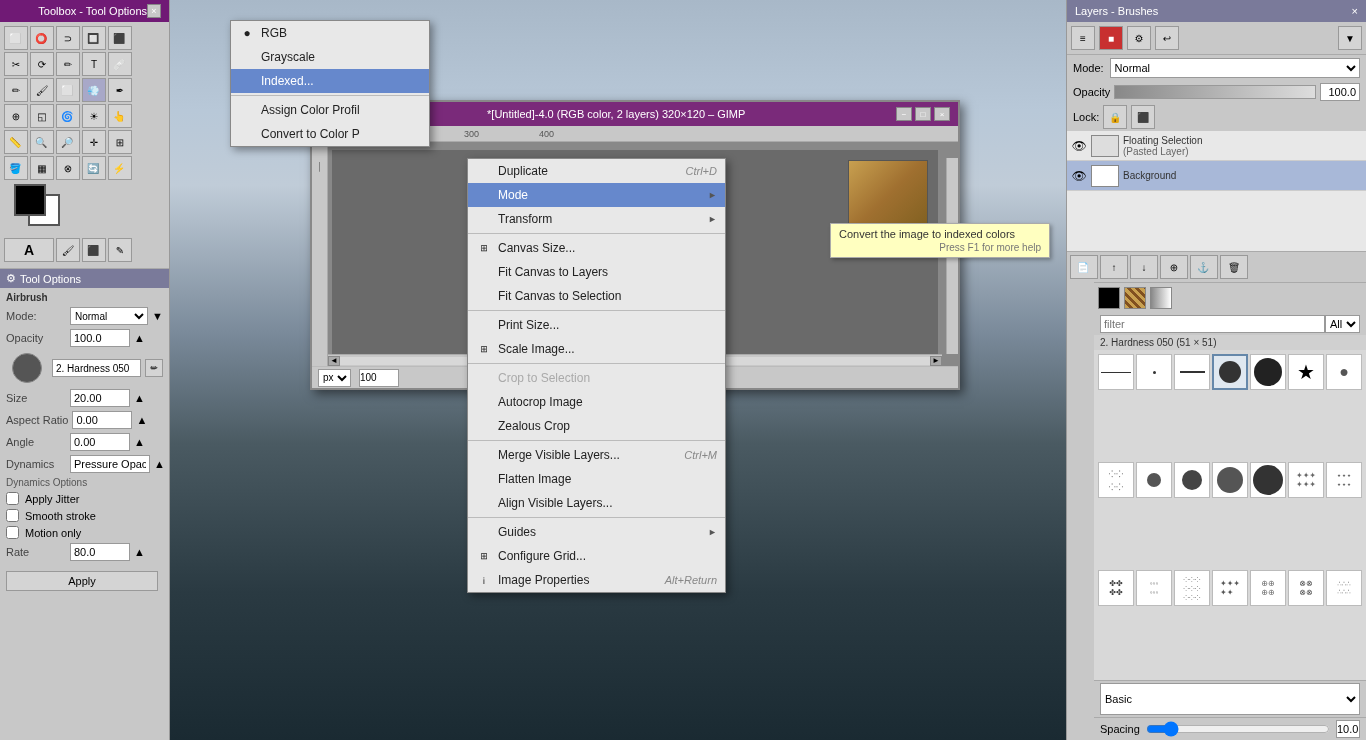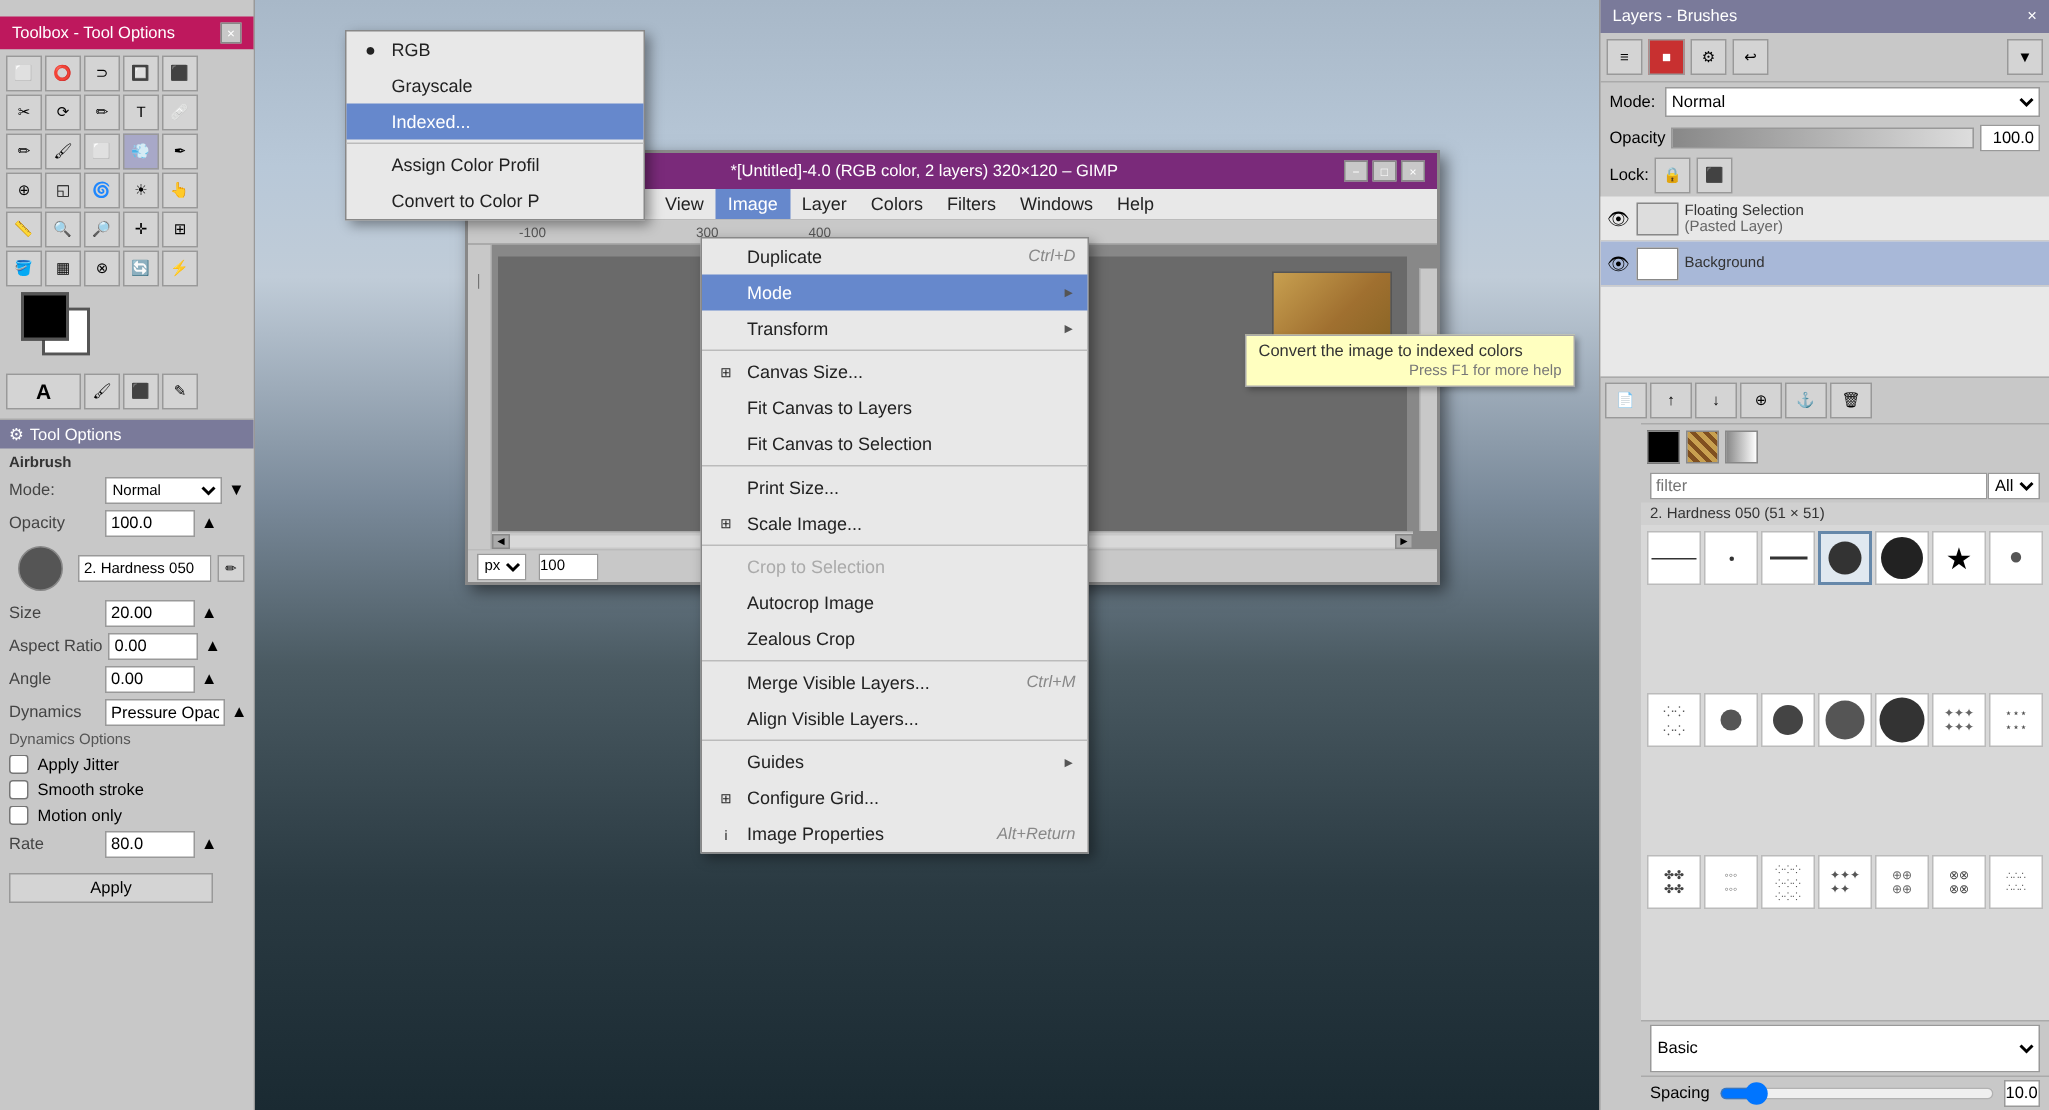--- a/index.html
+++ b/index.html
@@ -25,29 +25,28 @@
       top: 0; left: 0;
       width: 170px;
       height: 740px;
       background: #c8c8c8;
       border-right: 1px solid #999;
       display: flex;
       flex-direction: column;
     }
 
     .toolbox-titlebar {
-      background: #be185d;
+      background: #701a75;
       color: white;
       padding: 4px 8px;
       font-size: 11px;
       display: flex;
       align-items: center;
-      justify-content: space-between;
+      justify-content: flex-end;
       height: 22px;
-      margin-top: 11px;
     }
 
     .toolbox-titlebar .close-btn {
       width: 14px; height: 14px;
       background: #c8c8c8;
       border: 1px solid #888;
       display: flex; align-items: center; justify-content: center;
       font-size: 9px; cursor: pointer;
     }
 
@@ -193,21 +192,21 @@
       font-size: 11px;
     }
 
     .apply-btn {
       margin: 8px 6px 4px;
       padding: 3px 10px;
       background: #d4d4d4;
       border: 1px solid #999;
       cursor: pointer;
       font-size: 11px;
-      width: 136px;
+      width: 152px;
       text-align: center;
     }
 
     
     .layers-panel {
       position: absolute;
       top: 0; right: 0;
       width: 300px;
       height: 740px;
       background: #c8c8c8;
@@ -888,32 +887,20 @@
   <div class="gimp-titlebar">
     <span style="font-size:10px;color:#ffaaff;margin-right:4px;">🐾</span>
     <span>*[Untitled]-4.0 (RGB color, 2 layers) 320×120 – GIMP</span>
     <div class="gimp-title-controls">
       <div class="gimp-ctrl-btn">−</div>
       <div class="gimp-ctrl-btn">□</div>
       <div class="gimp-ctrl-btn">×</div>
     </div>
   </div>
 
-  <div class="gimp-menubar">
-    <div class="gimp-menu-item">File</div>
-    <div class="gimp-menu-item">Edit</div>
-    <div class="gimp-menu-item">Select</div>
-    <div class="gimp-menu-item">View</div>
-    <div class="gimp-menu-item active">Image</div>
-    <div class="gimp-menu-item">Layer</div>
-    <div class="gimp-menu-item">Colors</div>
-    <div class="gimp-menu-item">Filters</div>
-    <div class="gimp-menu-item">Windows</div>
-    <div class="gimp-menu-item">Help</div>
-  </div>
 
   <div class="gimp-ruler-h">
     <span style="margin-left:30px;">-100</span>
     <span style="margin-left:60px;"></span>
     <span style="margin-left:40px;">300</span>
     <span style="margin-left:60px;">400</span>
   </div>
 
   <div class="gimp-canvas-area">
     <div style="position:absolute;top:0;bottom:0;width:16px;left:0;background:#c8c8c8;border-right:1px solid #aaa;font-size:8px;color:#555;display:flex;flex-direction:column;align-items:center;padding-top:20px;">
@@ -992,20 +979,24 @@
     <span class="menu-item-label">Zealous Crop</span>
   </div>
   <div class="menu-separator"></div>
   <div class="menu-item-row">
     <div class="menu-item-icon"></div>
     <span class="menu-item-label">Merge Visible Layers...</span>
     <span class="menu-item-shortcut">Ctrl+M</span>
   </div>
   <div class="menu-item-row">
     <div class="menu-item-icon"></div>
+    <span class="menu-item-label">Flatten Image</span>
+  </div>
+  <div class="menu-item-row">
+    <div class="menu-item-icon"></div>
     <span class="menu-item-label">Align Visible Layers...</span>
   </div>
   <div class="menu-separator"></div>
   <div class="menu-item-row">
     <div class="menu-item-icon"></div>
     <span class="menu-item-label">Guides</span>
     <span class="menu-item-arrow">►</span>
   </div>
   <div class="menu-item-row">
     <div class="menu-item-icon" style="font-size:9px;">⊞</div>

